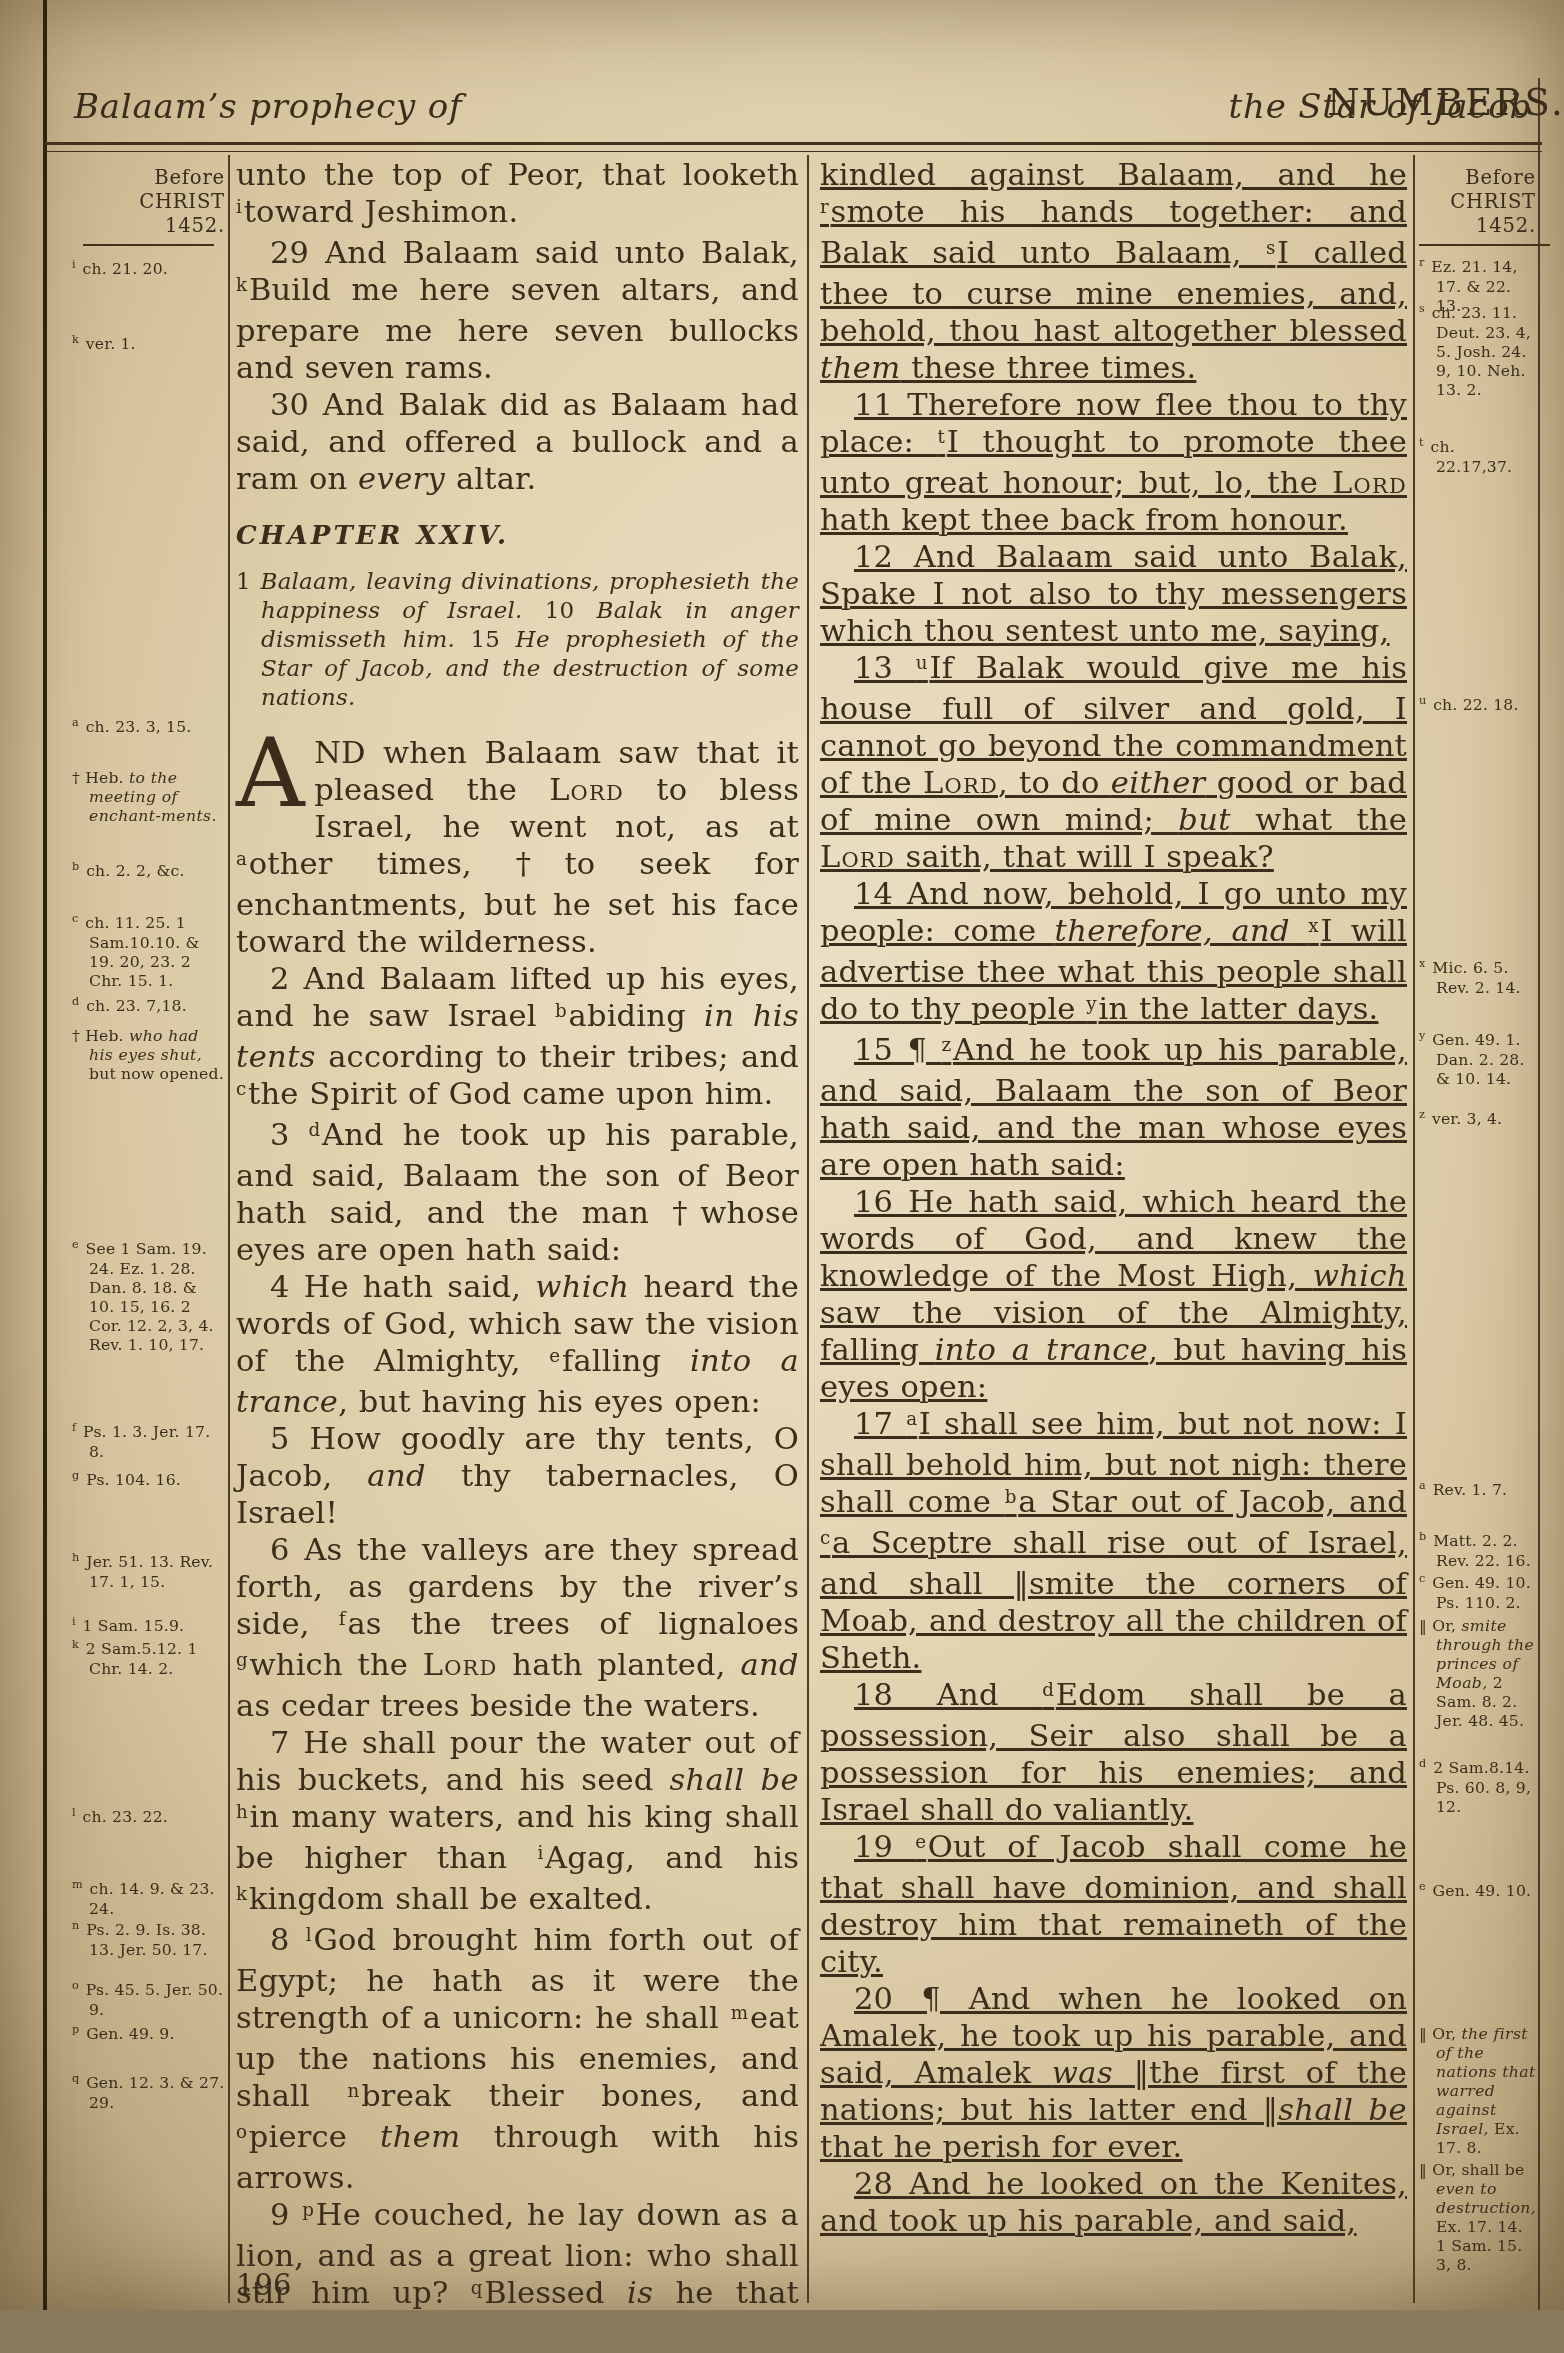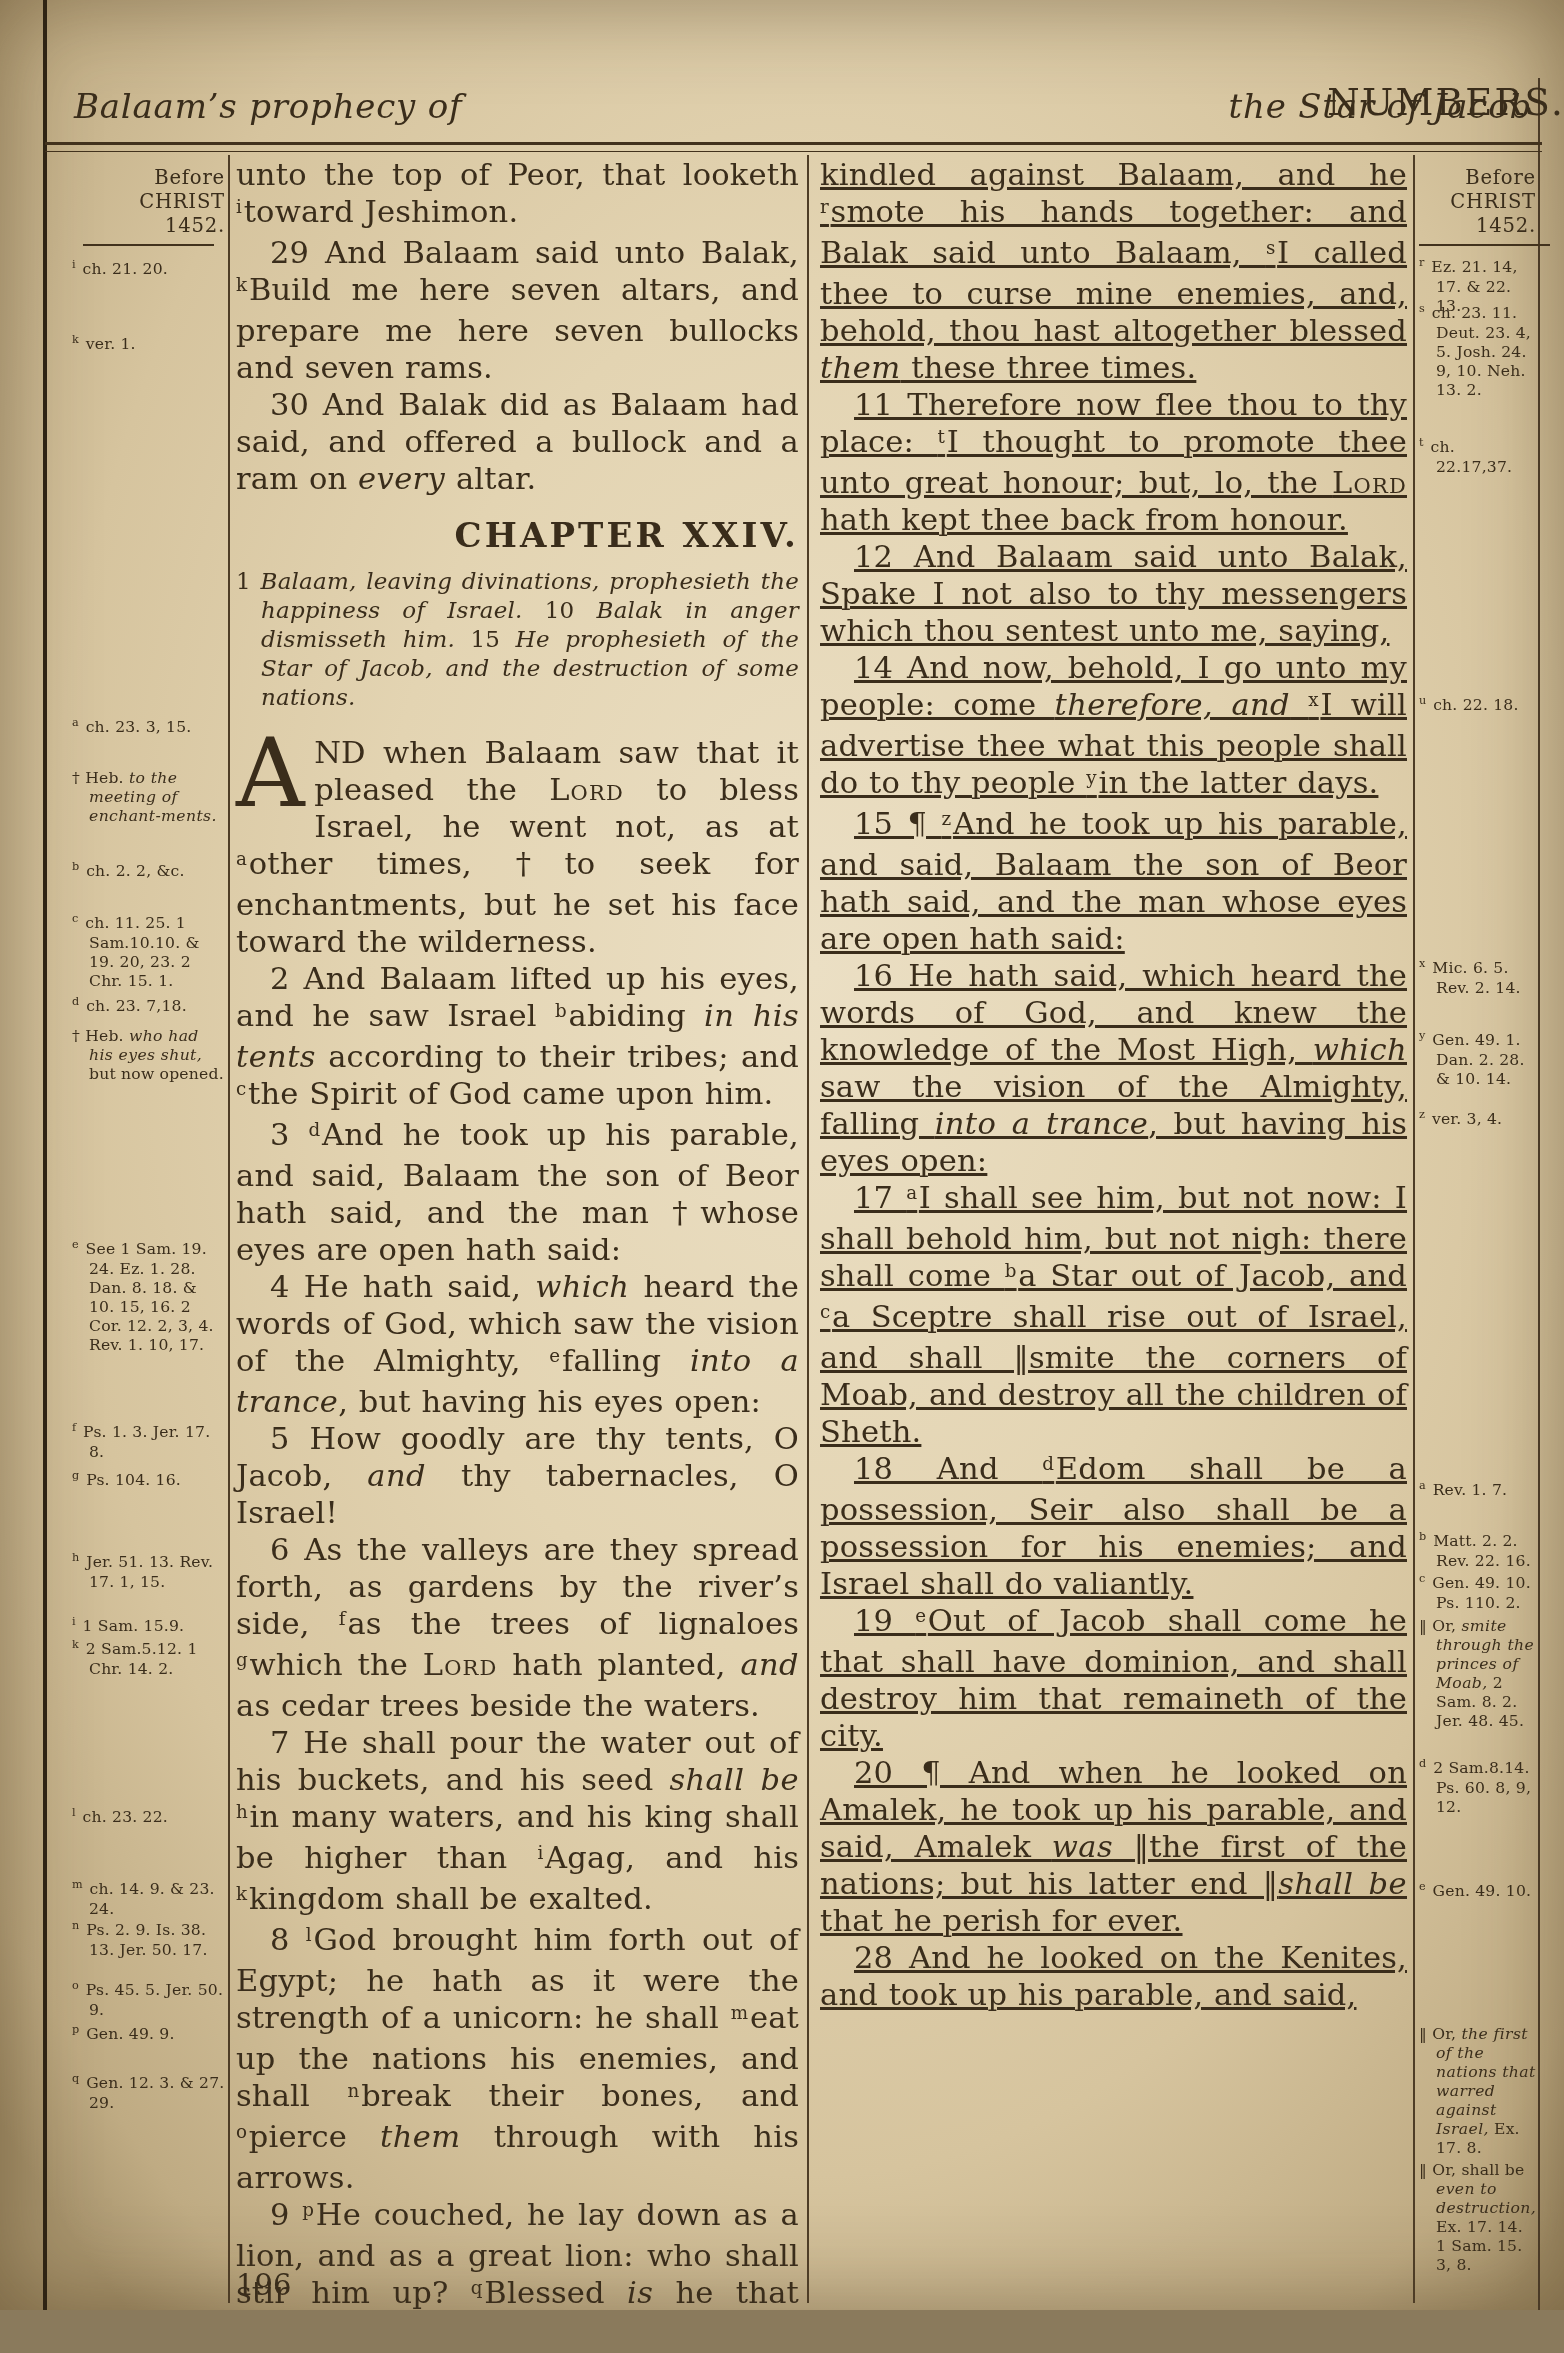--- a/index.html
+++ b/index.html
@@ -36,21 +36,21 @@
   .margin.right{left:1419px;width:117px;}
   .bc-head{position:absolute;top:166px;width:100%;text-align:right;font-size:19.6px;line-height:24px;font-weight:normal;letter-spacing:0.8px;}
   .note{position:absolute;left:0;right:0;padding-left:17px;text-indent:-17px;letter-spacing:0.2px;}
   .note sup{font-size:72%;}
   
   .col{position:absolute;top:156px;font-size:30.5px;line-height:37px;text-align:justify;letter-spacing:0.2px;word-spacing:0.8px;}
   .col1{left:236px;width:563px;}
   .col2{left:820px;width:587px;text-decoration:underline;}
   .verse{text-indent:34px;margin:0;}
   .cont{text-indent:0;margin:0;}
-  .chapter-title{text-align:right;text-indent:0;font-size:34px;line-height:45px;margin:15.6px 0 9.4px;letter-spacing:3.1px;}
+  .chapter-title{text-align:left;text-indent:0;font-size:26px;line-height:45px;margin:15.6px 0 9.4px;letter-spacing:3.1px;font-style:italic;}
   .summary{font-size:23px;line-height:29px;font-style:italic;text-align:justify;padding-left:25px;text-indent:-25px;margin:0 0 22px;word-spacing:0;}
   .summary .rn{font-style:normal;}
   .dropcap{float:left;font-size:95px;line-height:74px;padding:1.6px 9.4px 0 0;}
   .sc{font-variant:small-caps;letter-spacing:1.2px;}
   sup{font-size:60%;vertical-align:baseline;position:relative;top:-0.5em;margin-right:1.6px;}
   i{letter-spacing:0.4px;}
   
   .page-number{position:absolute;top:2268px;left:236px;width:563px;text-align:left;font-size:29px;}
 </style>
 </head>
@@ -113,20 +113,21 @@
     <p class="verse">7 He shall pour the water out of his buckets, and his seed <i>shall be</i> <sup>h</sup>in many waters, and his king shall be higher than <sup>i</sup>Agag, and his <sup>k</sup>kingdom shall be exalted.</p>
     <p class="verse">8 <sup>l</sup>God brought him forth out of Egypt; he hath as it were the strength of a unicorn: he shall <sup>m</sup>eat up the nations his enemies, and shall <sup>n</sup>break their bones, and <sup>o</sup>pierce <i>them</i> through with his arrows.</p>
     <p class="verse">9 <sup>p</sup>He couched, he lay down as a lion, and as a great lion: who shall stir him up? <sup>q</sup>Blessed <i>is</i> he that blesseth thee, and cursed <i>is</i> he that curseth thee.</p>
 
   </section>
 
   <section class="col col2">
     <p class="cont">kindled against Balaam, and he <sup>r</sup>smote his hands together: and Balak said unto Balaam, <sup>s</sup>I called thee to curse mine enemies, and, behold, thou hast altogether blessed <i>them</i> these three times.</p>
     <p class="verse">11 Therefore now flee thou to thy place: <sup>t</sup>I thought to promote thee unto great honour; but, lo, the <span class="sc">Lord</span> hath kept thee back from honour.</p>
     <p class="verse">12 And Balaam said unto Balak, Spake I not also to thy messengers which thou sentest unto me, saying,</p>
+    <p class="verse">13 <sup>u</sup>If Balak would give me his house full of silver and gold, I cannot go beyond the commandment of the <span class="sc">Lord</span>, to do <i>either</i> good or bad of mine own mind; <i>but</i> what the <span class="sc">Lord</span> saith, that will I speak?</p>
     <p class="verse">14 And now, behold, I go unto my people: come <i>therefore, and</i> <sup>x</sup>I will advertise thee what this people shall do to thy people <sup>y</sup>in the latter days.</p>
     <p class="verse">15 ¶ <sup>z</sup>And he took up his parable, and said, Balaam the son of Beor hath said, and the man whose eyes are open hath said:</p>
     <p class="verse">16 He hath said, which heard the words of God, and knew the knowledge of the Most High, <i>which</i> saw the vision of the Almighty, falling <i>into a trance</i>, but having his eyes open:</p>
     <p class="verse">17 <sup>a</sup>I shall see him, but not now: I shall behold him, but not nigh: there shall come <sup>b</sup>a Star out of Jacob, and <sup>c</sup>a Sceptre shall rise out of Israel, and shall ‖smite the corners of Moab, and destroy all the children of Sheth.</p>
     <p class="verse">18 And <sup>d</sup>Edom shall be a possession, Seir also shall be a possession for his enemies; and Israel shall do valiantly.</p>
     <p class="verse">19 <sup>e</sup>Out of Jacob shall come he that shall have dominion, and shall destroy him that remaineth of the city.</p>
     <p class="verse">20 ¶ And when he looked on Amalek, he took up his parable, and said, Amalek <i>was</i> ‖the first of the nations; but his latter end ‖<i>shall be</i> that he perish for ever.</p>
     <p class="verse">28 And he looked on the Kenites, and took up his parable, and said,</p>
   </section>
 

